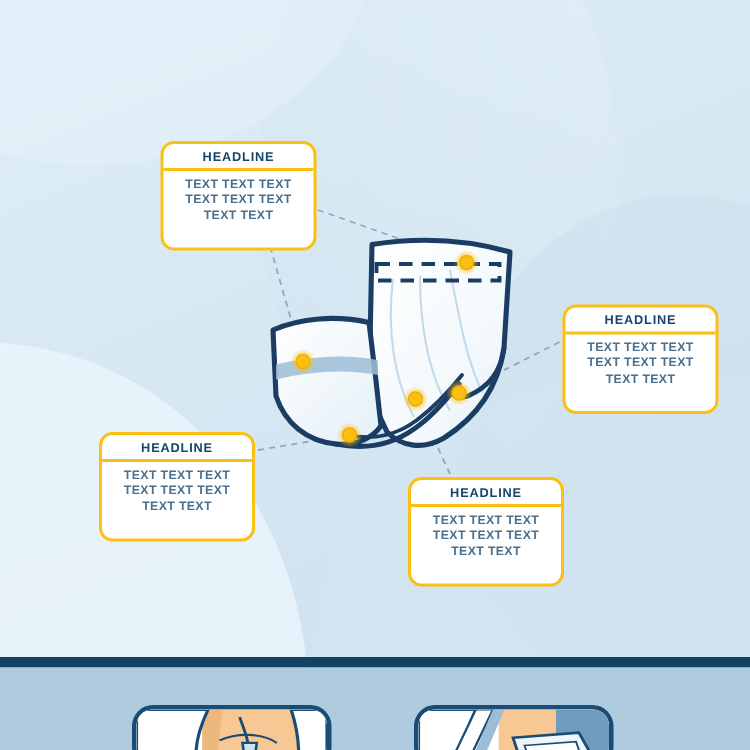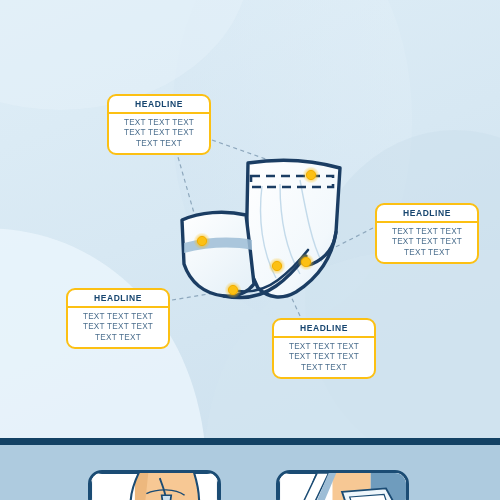--- a/index.html
+++ b/index.html
@@ -30,24 +30,24 @@
     font-size:8.5px;
     font-weight:bold;
     letter-spacing:.55px;
     color:#16456f;
     padding:4px 6px 3px;
     border-bottom:2px solid #fcc013;
     line-height:1;
   }
   .callout-body{
     font-size:8.2px;
-    font-weight:normal;
+    font-weight:bold;
     color:#4c6f8e;
     line-height:1.32;
-    padding:4px 6px 3px;
+    padding:4px 6px 15px;
     letter-spacing:.25px;
   }
   .callout-body span{display:block;}
 
   
   .divider-rule{
     position:absolute;left:0;width:500px;height:7px;background:#134264;
   }
   .bottom-band{
     position:absolute;left:0;width:500px;background:#aecbdf;

